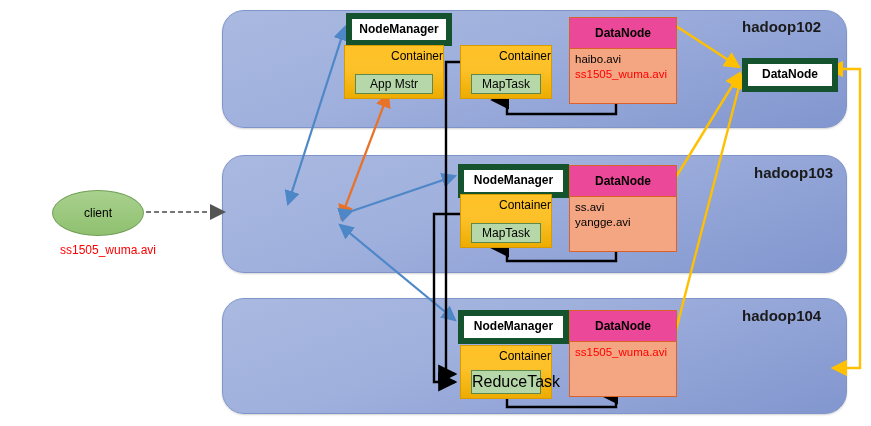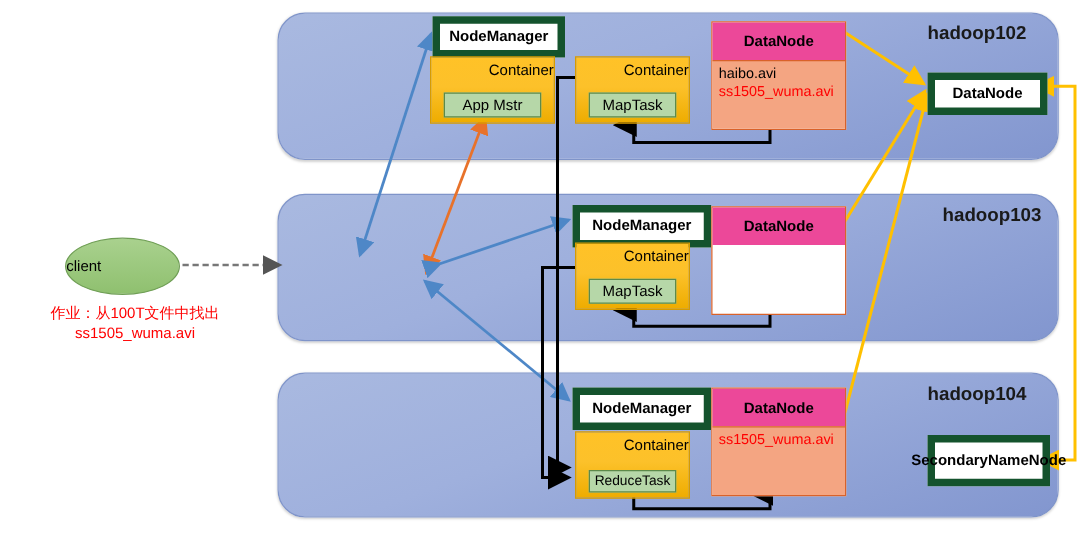--- a/index.html
+++ b/index.html
@@ -18,35 +18,35 @@
     font-weight:bold;font-size:12px;color:#000;line-height:1.12;z-index:6;}
 
   .container-box{position:absolute;z-index:6;
     background:linear-gradient(180deg,#ffc227 0%,#fcc12a 45%,#eeac00 100%);
     border:1px solid #d79b00;}
   .container-label{position:absolute;left:0;right:0;top:3px;text-align:right;
     font-size:12px;color:#000;}
   .task-box{position:absolute;left:10px;right:10px;bottom:4px;
     background:#b6d7a8;border:1px solid #5d8a4a;text-align:center;
     font-size:12px;color:#000;padding:2px 0;}
-  .task-box.small{font-size:11px;}
+  .task-box.small{font-size:16px;}
 
   .dn{position:absolute;z-index:6;border:1px solid #d9622a;background:#ffffff;}
   .dn-head{position:absolute;left:0;right:0;top:0;height:30px;
     display:flex;align-items:center;justify-content:center;
     font-weight:bold;font-size:12px;color:#000;background:#ec4899;}
   .dn-body{position:absolute;left:0;right:0;top:30px;bottom:0;
     background:#f4a582;border-top:1px solid #d9622a;
     padding:3px 0 0 5px;font-size:11.5px;line-height:1.28;color:#000;
     box-sizing:border-box;word-break:break-all;}
   .red{color:#ff0000;}
 
   .client{position:absolute;left:52px;top:190px;width:90px;height:44px;border-radius:50%;
     background:linear-gradient(180deg,#a9d18e 0%,#8fc06f 100%);
-    border:1px solid #6f9e55;display:flex;align-items:center;
+    border:1px solid #6f9e55;display:flex;align-items:center;justify-content:center;
     font-size:12px;color:#000;z-index:6;}
   .client-note{position:absolute;left:18px;top:242px;width:180px;text-align:center;
     color:#ff0000;font-size:12px;line-height:1.35;z-index:6;}
 </style>
 </head>
 <body>
 
 <div id="stage">
 
   <div class="panel" style="left:222px;top:10px;width:623px;height:116px;"></div>
@@ -110,21 +110,20 @@
     <path d="M507,398 L507,407 L616,407 L616,395" fill="none" stroke="#000" stroke-width="2.4" marker-end="url(#ah-black)"></path>
 
     <path d="M460,62 L446,62 L446,374 L455,374" fill="none" stroke="#000" stroke-width="2.4" marker-end="url(#ah-black-r)"></path>
     <path d="M460,214 L434,214 L434,382 L455,382" fill="none" stroke="#000" stroke-width="2.4" marker-end="url(#ah-black-r)"></path>
   </svg>
 
   <div class="client">
     <span>client</span>
   </div>
   <div class="client-note">
-    <div>作业：从100T文件中找出</div>
     <div>ss1505_wuma.avi</div>
   </div>
 
   <div class="wbox" style="left:346px;top:13px;width:94px;height:21px;">NodeManager</div>
 
   <div class="container-box" style="left:344px;top:45px;width:98px;height:52px;">
     <div class="container-label">Container</div>
     <div class="task-box">App Mstr</div>
   </div>
 
@@ -146,31 +145,34 @@
 
   <div class="wbox" style="left:458px;top:164px;width:99px;height:22px;">NodeManager</div>
 
   <div class="container-box" style="left:460px;top:194px;width:90px;height:52px;">
     <div class="container-label">Container</div>
     <div class="task-box">MapTask</div>
   </div>
 
   <div class="dn" style="left:569px;top:165px;width:106px;height:85px;">
     <div class="dn-head">DataNode</div>
+    <div class="dn-body">
+      <div>ss.avi</div>
+      <div>yangge.avi</div>
+    </div>
   </div>
 
   <div class="wbox" style="left:458px;top:310px;width:99px;height:22px;">NodeManager</div>
 
   <div class="container-box" style="left:460px;top:345px;width:90px;height:52px;">
     <div class="container-label">Container</div>
     <div class="task-box small">ReduceTask</div>
   </div>
 
   <div class="dn" style="left:569px;top:310px;width:106px;height:85px;">
     <div class="dn-head">DataNode</div>
     <div class="dn-body">
       <div class="red">ss1505_wuma.avi</div>
     </div>
   </div>
 
-  <div class="wbox" style="left:742px;top:348px;width:98px;height:41px;padding:0 6px;box-sizing:border-box;">SecondaryNameNode</div>
 
 </div>
 
 </body></html>

